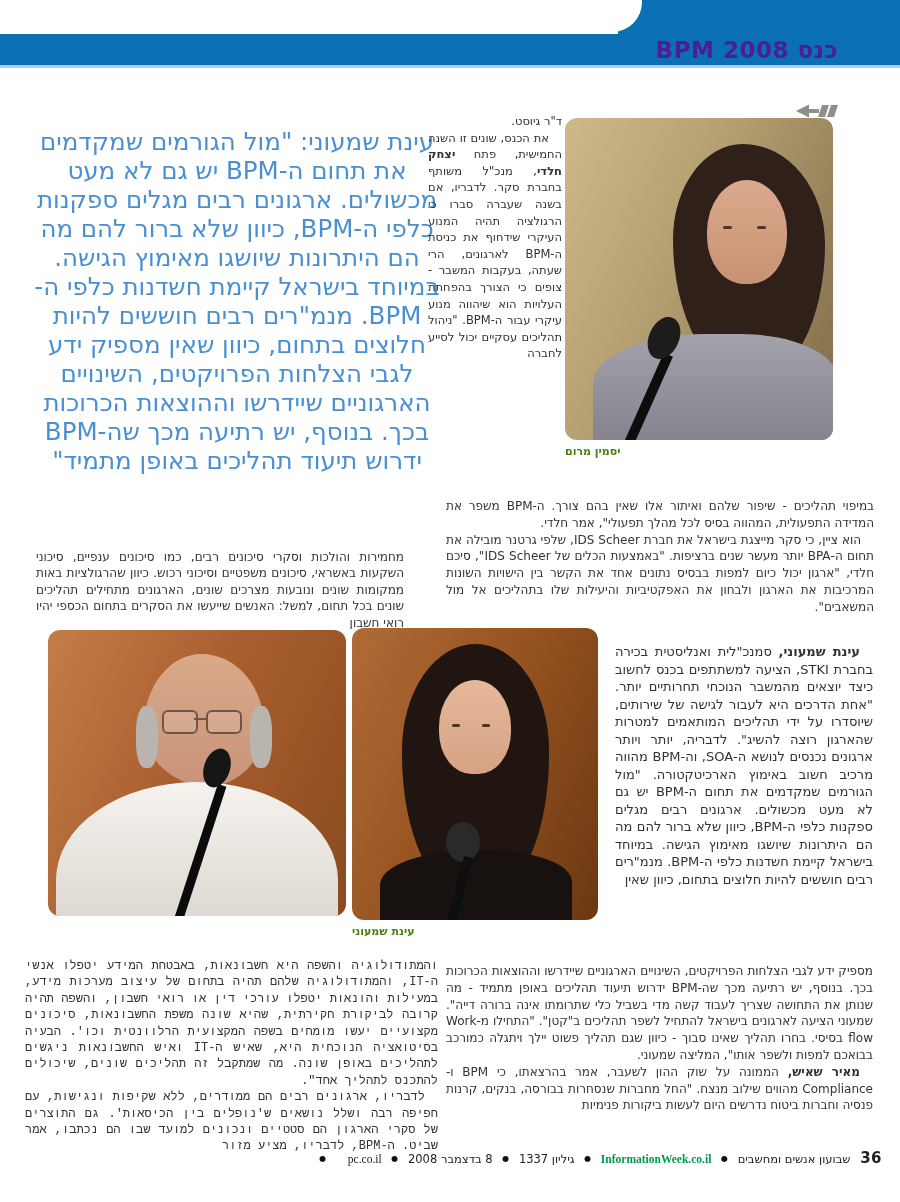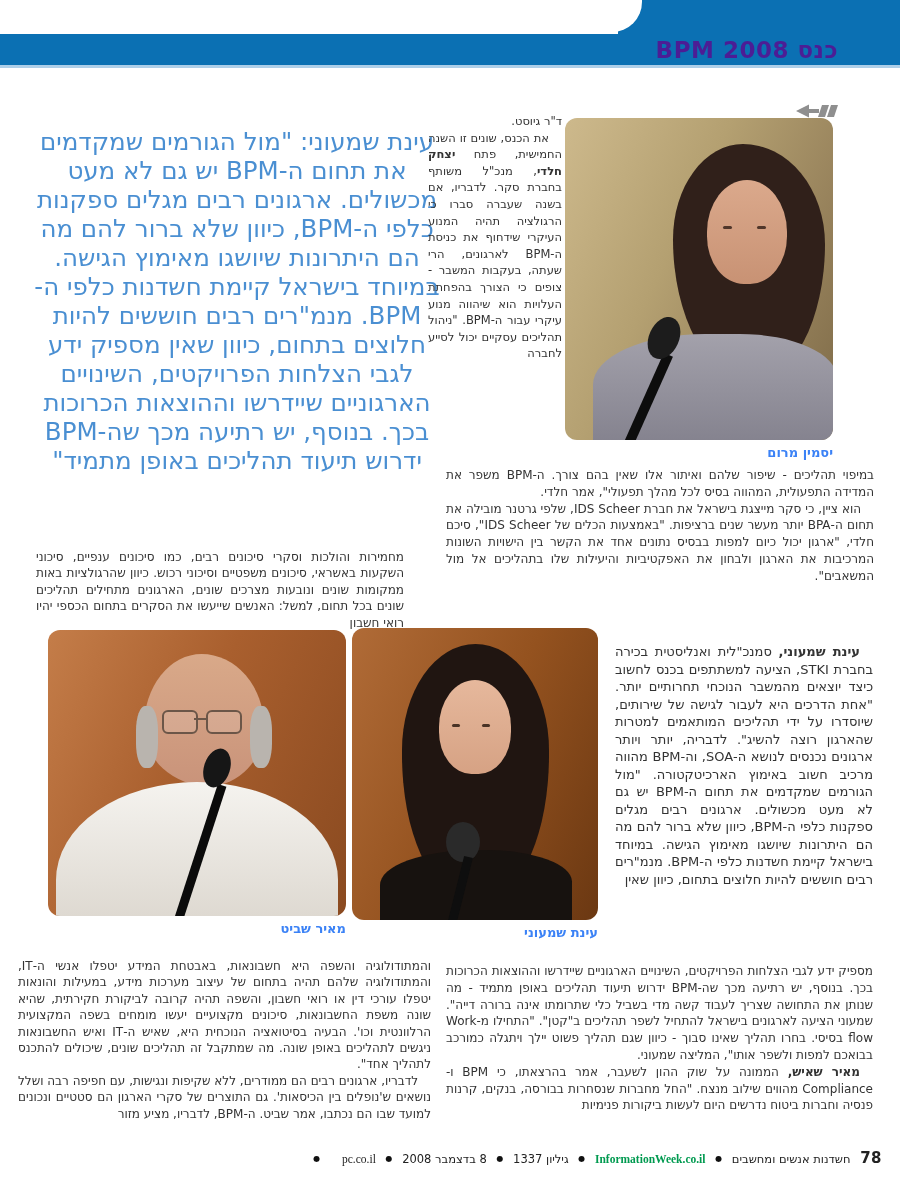--- a/index.html
+++ b/index.html
@@ -16,38 +16,38 @@
   .hdr-line{position:absolute;top:65px;left:0;width:900px;height:3px;background:#aecfe9;}
   .hdr-title{position:absolute;top:37px;right:62px;color:#4c1d95;font-size:23px;font-weight:bold;letter-spacing:.5px;}
   .cont-arrow{position:absolute;top:103px;left:796px;}
 
   
   .pull-quote{position:absolute;top:127px;left:26px;width:422px;text-align:center;
               color:#4a8fd2;font-size:24.5px;line-height:29px;}
 
   
   .col-intro{position:absolute;top:113px;left:428px;width:134px;font-size:11.5px;line-height:16.6px;}
-  .intro-wide{position:absolute;top:467px;left:446px;width:428px;font-size:12px;line-height:16.8px;}
+  .intro-wide{position:absolute;top:498px;left:446px;width:428px;font-size:12px;line-height:16.8px;}
   .sec-heading{position:absolute;top:601px;left:446px;width:427px;text-align:right;
                color:#0b70b3;font-size:17.5px;font-weight:bold;}
   .col-mid{position:absolute;top:643px;left:615px;width:258px;font-size:13px;line-height:17.5px;}
   .sec-wide{position:absolute;top:963px;left:446px;width:427px;font-size:12px;line-height:16.8px;}
   .left-mid{position:absolute;top:549px;left:36px;width:368px;font-size:12px;line-height:16.4px;}
-  .left-bottom{position:absolute;top:958px;left:18px;width:413px;font-size:12px;line-height:16.4px;}
+  .left-bottom{position:absolute;top:958px;left:25px;width:413px;font-size:12px;line-height:16.4px;font-family:Liberation Mono, monospace;}
 
   
   .photo{position:absolute;border-radius:12px;overflow:hidden;}
   .photo *{position:absolute;}
   .ph-yasmin{top:118px;left:565px;width:268px;height:322px;
      background:linear-gradient(115deg,#cdb98c 0%,#b4a071 40%,#95805a 75%,#7d6a47 100%);}
   .ph-meir{top:630px;left:48px;width:298px;height:286px;
      background:linear-gradient(115deg,#c47d49 0%,#a95f2e 45%,#8a4a20 100%);}
   .ph-einat{top:628px;left:352px;width:246px;height:292px;
      background:linear-gradient(115deg,#b06b37 0%,#94521f 50%,#6b3812 100%);}
-  .caption{position:absolute;text-align:right;font-size:13px;font-weight:bold;color:#3b82f6;}
+  .caption{position:absolute;text-align:left;font-size:11px;font-weight:bold;color:#4d7c0f;}
   .cap-yasmin{top:445px;left:565px;width:268px;}
   .cap-meir{top:921px;left:48px;width:298px;}
   .cap-einat{top:925px;left:352px;width:246px;}
 
   
   .y-hair{left:108px;top:26px;width:152px;height:238px;background:#30201a;
           border-radius:46% 54% 48% 52%/40% 42% 58% 60%;}
   .y-face{left:142px;top:62px;width:80px;height:104px;background:linear-gradient(#dba98c,#c89274);
           border-radius:50% 50% 46% 46%;}
   .y-eye{width:9px;height:3px;background:#50362a;border-radius:2px;top:108px;}
@@ -142,21 +142,20 @@
     <div class="m-head"></div>
     <div class="m-hair l"></div>
     <div class="m-hair r"></div>
     <div class="m-glass l"></div>
     <div class="m-glass r"></div>
     <div class="m-bridge"></div>
     <div class="m-shirt"></div>
     <div class="m-mic"></div>
     <div class="m-michead"></div>
   </div>
-  <div class="caption cap-meir">מאיר שביט</div>
 
   <div class="photo ph-einat">
     <div class="e-hair"></div>
     <div class="e-face"></div>
     <div class="e-eye l"></div>
     <div class="e-eye r"></div>
     <div class="e-top"></div>
     <div class="e-michead"></div>
     <div class="e-mic"></div>
   </div>
@@ -166,22 +165,22 @@
     <p>מספיק ידע לגבי הצלחות הפרויקטים, השינויים הארגוניים שיידרשו וההוצאות הכרוכות בכך. בנוסף, יש רתיעה מכך שה-BPM ידרוש תיעוד תהליכים באופן מתמיד - מה שנותן את התחושה שצריך לעבוד קשה מדי בשביל כלי שתרומתו אינה ברורה דייה". שמעוני הציעה לארגונים בישראל להתחיל לשפר תהליכים ב"קטן". "התחילו מ-Work flow בסיסי. בחרו תהליך שאינו סבוך - כיוון שגם תהליך פשוט יילך ויתגלה כמורכב בבואכם למפות ולשפר אותו", המליצה שמעוני.</p>
     <p class="ind"><b>מאיר שאיש,</b><span> הממונה על שוק ההון לשעבר, אמר בהרצאתו, כי BPM ו-Compliance מהווים שילוב מנצח. "החל מחברות שנסחרות בבורסה, בנקים, קרנות פנסיה וחברות ביטוח נדרשים היום לעשות ביקורות פנימיות</span></p>
   </div>
 
   <div class="left-bottom just">
     <p>והמתודולוגיה והשפה היא חשבונאות, באבטחת המידע יטפלו אנשי ה-IT, והמתודולוגיה שלהם תהיה בתחום של עיצוב מערכות מידע, במעילות והונאות יטפלו עורכי דין או רואי חשבון, והשפה תהיה קרובה לביקורת חקירתית, שהיא שונה משפת החשבונאות, סיכונים מקצועיים יעשו מומחים בשפה המקצועית הרלוונטית וכו'. הבעיה בסיטואציה הנוכחית היא, שאיש ה-IT ואיש החשבונאות ניגשים לתהליכים באופן שונה. מה שמתקבל זה תהליכים שונים, שיכולים להתכנס לתהליך אחד".</p>
     <p class="ind">לדבריו, ארגונים רבים הם ממודרים, ללא שקיפות ונגישות, עם חפיפה רבה ושלל נושאים ש'נופלים בין הכיסאות'. גם התוצרים של סקרי הארגון הם סטטיים ונכונים למועד שבו הם נכתבו, אמר שביט. ה-BPM, לדבריו, מציע מזור</p>
   </div>
 
   <div class="footer">
-    <span class="pagenum">78</span>
-    <span>חשדנות אנשים ומחשבים</span>
+    <span class="pagenum">36</span>
+    <span>שבועון אנשים ומחשבים</span>
     <span class="bullet">●</span>
     <span class="site">InformationWeek.co.il</span>
     <span class="bullet">●</span>
     <span>גיליון 1337</span>
     <span class="bullet">●</span>
     <span>8 בדצמבר 2008</span>
     <span class="bullet">●</span>
     <span class="serif">pc.co.il</span>
     <span class="bullet">●</span>
   </div>

